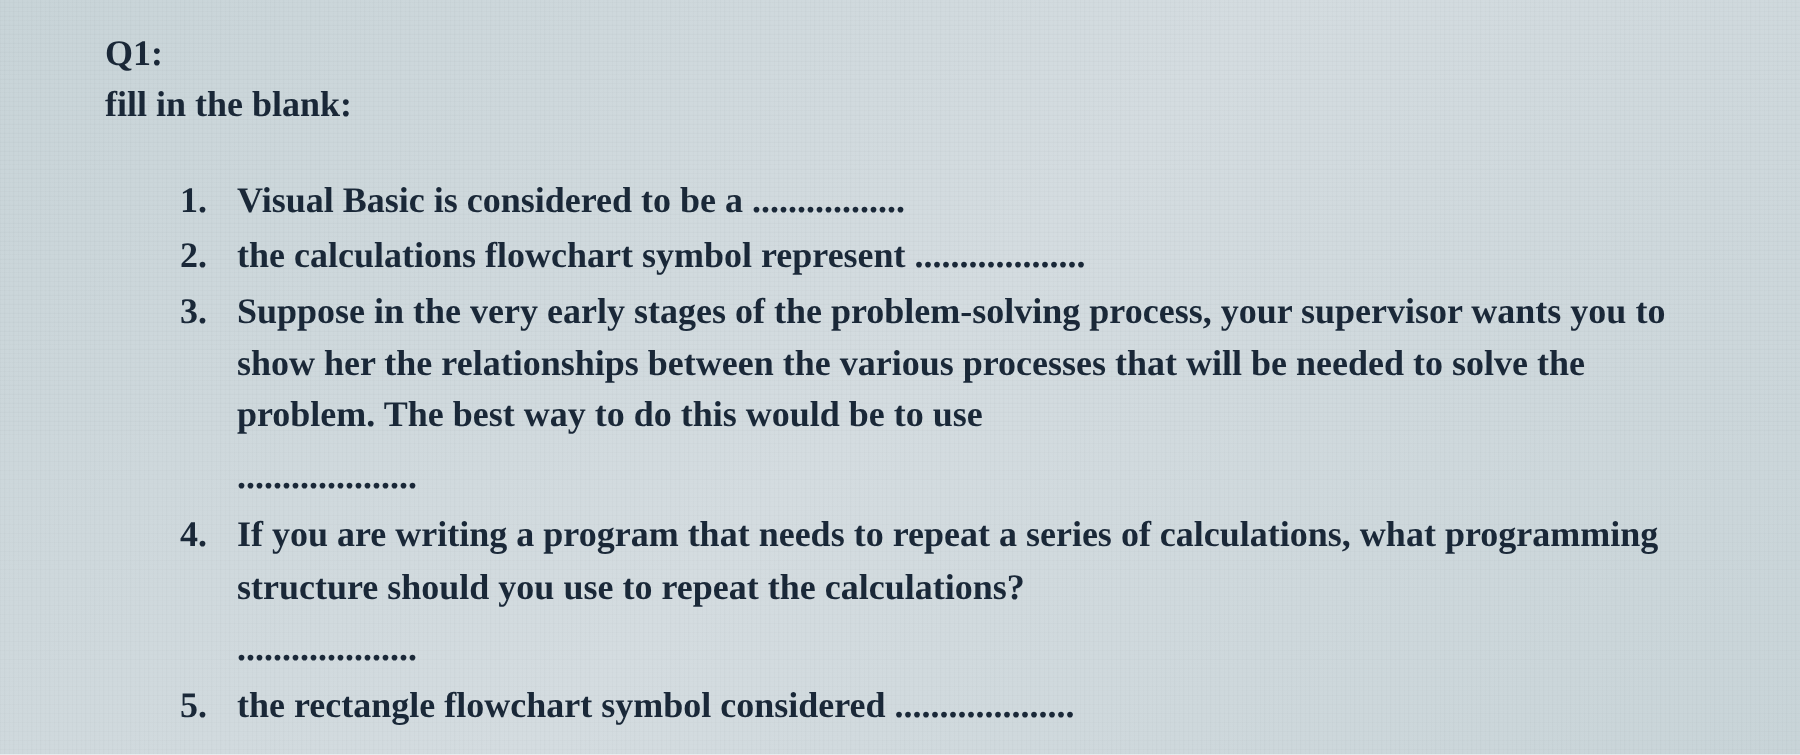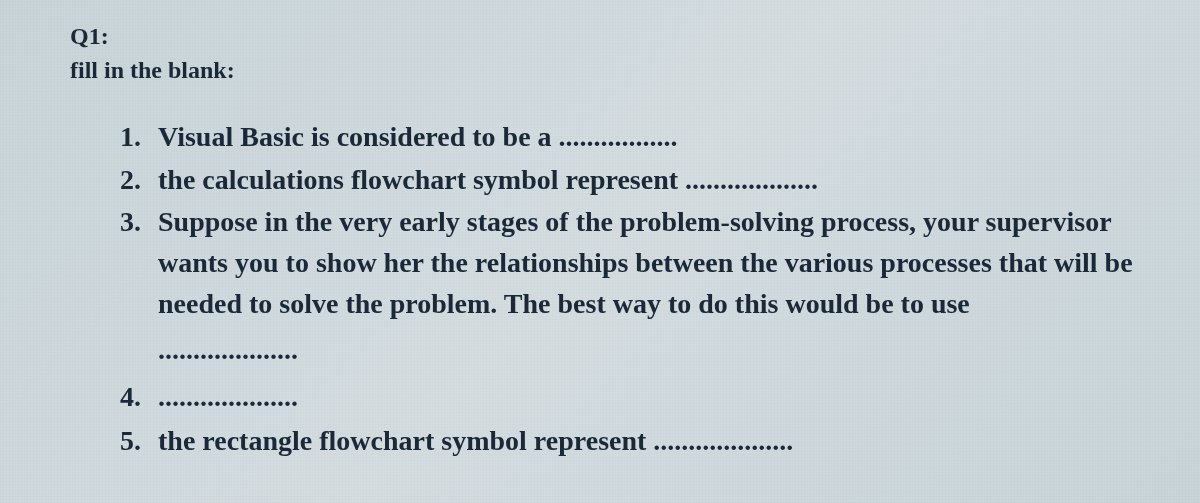--- a/index.html
+++ b/index.html
@@ -41,21 +41,21 @@
     .instruction {
       display: block;
     }
     ol {
       list-style: none;
       padding-left: 50px;
       counter-reset: item;
     }
     li {
       counter-increment: item;
-      font-size: 28px;
+      font-size: 24px;
       line-height: 1.45;
       position: relative;
       padding-left: 38px;
       margin-bottom: 2px;
     }
     li::before {
       content: counter(item) ".";
       position: absolute;
       left: 0;
       font-weight: bold;
@@ -79,18 +79,19 @@
     <span>Visual Basic is considered to be a .................</span>
   </li>
   <li>
     <span>the calculations flowchart symbol represent ...................</span>
   </li>
   <li>
     <span>Suppose in the very early stages of the problem-solving process, your supervisor wants you to show her the relationships between the various processes that will be needed to solve the problem. The best way to do this would be to use</span>
     <span class="blank-line">....................</span>
   </li>
   <li>
+    <span>If you are writing a program that needs to repeat a series of calculations, what programming structure should you use to repeat the calculations?</span>
     <span class="blank-line">....................</span>
   </li>
   <li>
-    <span>the rectangle flowchart symbol represent ....................</span>
+    <span>the rectangle flowchart symbol considered ....................</span>
   </li>
 </ol>
 
 </body></html>

